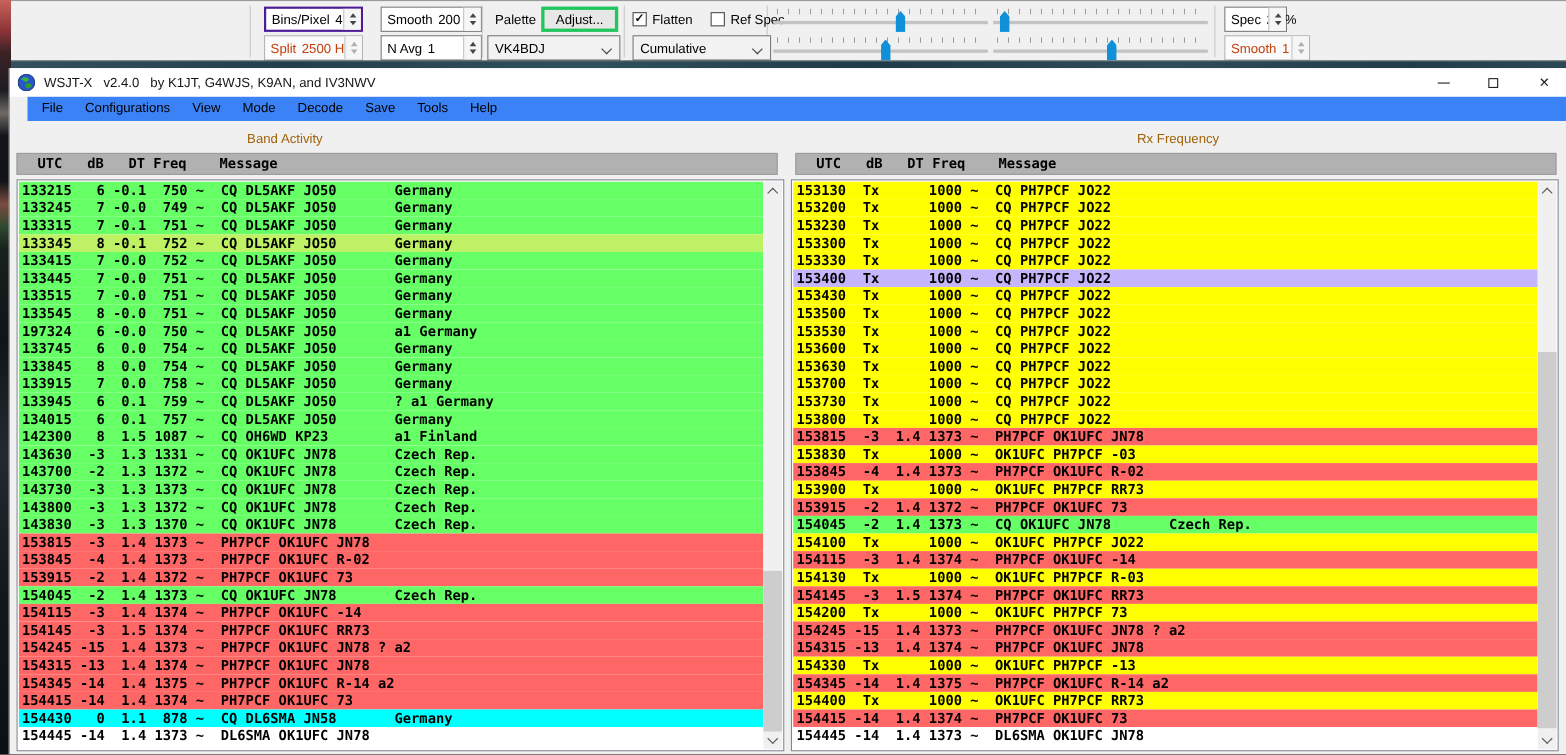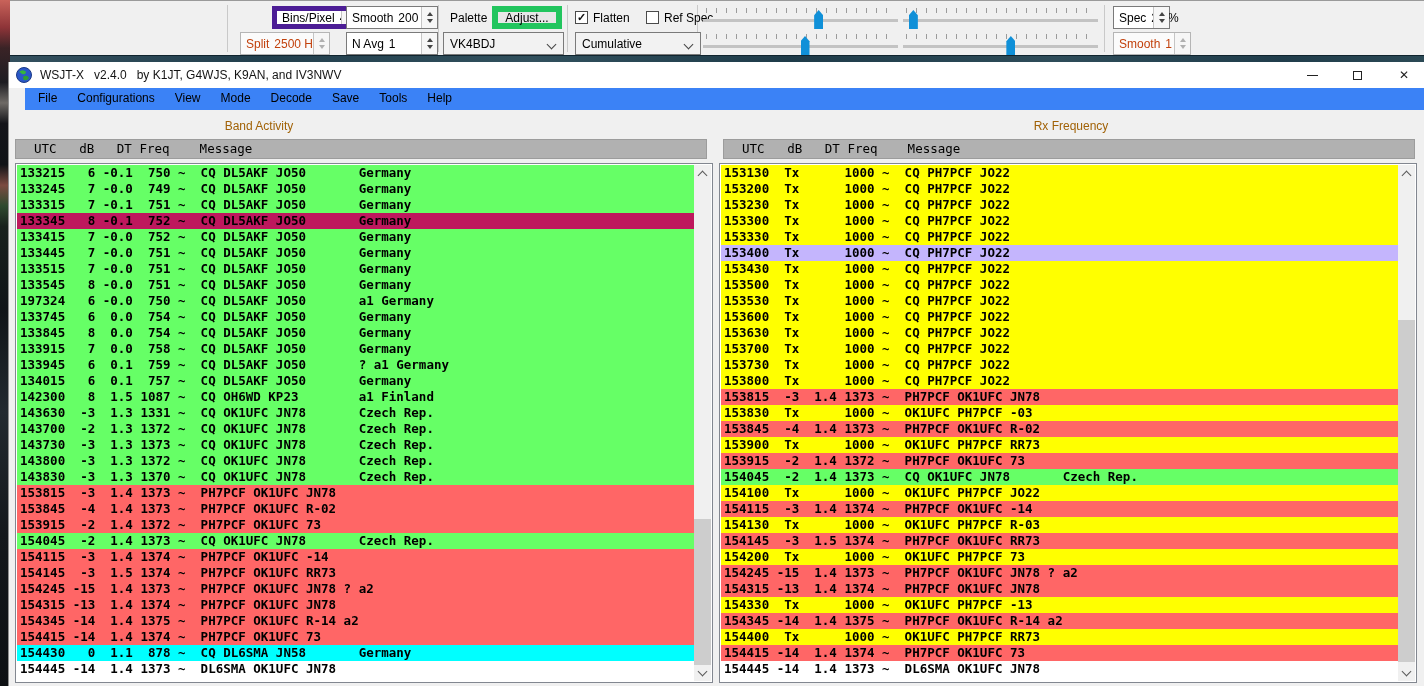--- a/index.html
+++ b/index.html
@@ -10,33 +10,33 @@
     background:linear-gradient(180deg,#c9635a 0%,#8e3438 4%,#3a2326 7%,#1d1d22 12%,
       #6e6a66 15%,#14151a 18%,#101317 24%,#7b4b41 27%,#2f4a2f 30%,#18211d 33%,
       #101418 45%,#232a30 60%,#14181c 78%,#0d1013 100%);}
   
   .wg-toolbar{position:absolute;left:10px;top:0;width:1414px;height:55px;background:#f0f0f0;
     border-top:1px solid #9a9a9a;}
   .sep{position:absolute;top:4px;height:47px;width:1px;background:#c9c9c9;}
   .ctl{position:absolute;height:23px;box-sizing:border-box;font-size:12px;color:#000;
        display:flex;align-items:center;}
   .spinbox{background:#fff;border:1px solid #7a7a7a;padding-left:5px;}
-  .spinbox.focused{border:5px solid #4c1d95;margin-left:32px;}
+  .spinbox.focused{border:2px solid #4c1d95;}
   .spinbox.disabled{color:#c2410c;border-color:#b5b5b5;background:#fbfbfb;}
   .sb-label{margin-right:5px;white-space:pre;}
   .sb-value{white-space:pre;}
   .spin-arrows{position:absolute;right:0;top:0;bottom:0;width:15px;border-left:1px solid #c5c5c5;
        display:flex;flex-direction:column;align-items:center;justify-content:center;gap:3px;background:#f6f6f6;}
   .tri-up{width:0;height:0;border-left:3px solid transparent;border-right:3px solid transparent;
        border-bottom:4px solid #454545;}
   .tri-dn{width:0;height:0;border-left:3px solid transparent;border-right:3px solid transparent;
        border-top:4px solid #454545;}
   .disabled .tri-up{border-bottom-color:#b0b0b0}.disabled .tri-dn{border-top-color:#b0b0b0}
   .plain-label{background:none;border:none;}
-  .btn{background:#e7e7e7;border:6px solid #22c55e;justify-content:center;}
+  .btn{background:#e7e7e7;border:3px solid #22c55e;justify-content:center;}
   .checkbox{gap:5px;cursor:default;}
   .cbox{width:13px;height:13px;background:#fff;border:1px solid #4a4a4a;box-sizing:border-box;
         font-size:11px;line-height:11px;text-align:center;color:#111;font-weight:bold;}
   .combo{background:#f2f2f2;border:1px solid #7a7a7a;padding-left:6px;}
   .combo .chev{position:absolute;right:8px;top:8px;width:6px;height:6px;
         border-right:1.4px solid #444;border-bottom:1.4px solid #444;transform:rotate(45deg);}
   
   .slider{position:absolute;width:195px;height:24px;}
   .ticks{position:absolute;left:3px;right:3px;top:1px;height:5px;
      background:repeating-linear-gradient(90deg,#9b9b9b 0 1px,transparent 1px 10px);}
@@ -57,21 +57,21 @@
   .winbtn{position:absolute;top:0;width:34px;height:26px;display:flex;align-items:center;justify-content:center;}
   .min-glyph{width:11px;height:1px;background:#222;}
   .max-glyph{width:9px;height:9px;border:1px solid #222;box-sizing:border-box;}
   .close-glyph{font-size:12px;color:#222;line-height:12px;}
   .menubar{position:absolute;left:16px;top:26px;width:100%;height:22px;background:#3b82f6;
      display:flex;align-items:flex-start;padding-left:3px;box-sizing:border-box;}
   .menu-item{font-size:12px;color:#000;padding:3px 10px;}
   
   .panel-label{position:absolute;top:57px;font-size:12px;color:#a16207;transform:translateX(-50%);}
   .list-header{position:absolute;top:77px;height:20px;background:#b1b1b1;border:1px solid #9c9c9c;
-     box-sizing:border-box;font-family:"DejaVu Sans Mono",monospace;font-size:12.5px;font-weight:400;
+     box-sizing:border-box;font-family:"DejaVu Sans Mono",monospace;font-size:12.5px;font-weight:700;
      line-height:18px;white-space:pre;color:#000;padding-left:3px;}
   .listbox{position:absolute;top:101px;width:698px;height:520px;background:#fff;
      border:1px solid #828790;box-sizing:border-box;}
   .rows{position:absolute;left:1px;top:1px;right:18px;bottom:1px;overflow:hidden;background:#fff;}
   .drow{height:16px;line-height:16px;font-family:"DejaVu Sans Mono",monospace;font-size:12.5px;
      font-weight:700;white-space:pre;color:#000;padding-left:3px;}
   
   .vscroll{position:absolute;top:1px;bottom:1px;right:1px;width:17px;background:#f0f0f0;}
   .sb-btn{position:absolute;left:0;width:17px;height:17px;display:flex;align-items:center;justify-content:center;}
   .sb-up{top:0}.sb-dn{bottom:0}
@@ -226,21 +226,21 @@
     <div class="panel-label" style="left:1062px">Rx Frequency</div>
 
     <div class="list-header" style="left:6px;width:692px">  UTC   dB   DT Freq    Message</div>
     <div class="list-header" style="left:714px;width:692px">  UTC   dB   DT Freq    Message</div>
 
     <div class="listbox" style="left:6px">
       <div class="rows" id="ba-rows">
           <div class="drow" style="background: rgb(102, 255, 102);">133215   6 -0.1  750 ~  CQ DL5AKF JO50       Germany</div>
           <div class="drow" style="background: rgb(102, 255, 102);">133245   7 -0.0  749 ~  CQ DL5AKF JO50       Germany</div>
           <div class="drow" style="background: rgb(102, 255, 102);">133315   7 -0.1  751 ~  CQ DL5AKF JO50       Germany</div>
-          <div class="drow" style="background: #be185d;">133345   8 -0.1  752 ~  CQ DL5AKF JO50       Germany</div>
+          <div class="drow" style="background: #bef264;">133345   8 -0.1  752 ~  CQ DL5AKF JO50       Germany</div>
           <div class="drow" style="background: rgb(102, 255, 102);">133415   7 -0.0  752 ~  CQ DL5AKF JO50       Germany</div>
           <div class="drow" style="background: rgb(102, 255, 102);">133445   7 -0.0  751 ~  CQ DL5AKF JO50       Germany</div>
           <div class="drow" style="background: rgb(102, 255, 102);">133515   7 -0.0  751 ~  CQ DL5AKF JO50       Germany</div>
           <div class="drow" style="background: rgb(102, 255, 102);">133545   8 -0.0  751 ~  CQ DL5AKF JO50       Germany</div>
           <div class="drow" style="background: rgb(102, 255, 102);">197324   6 -0.0  750 ~  CQ DL5AKF JO50       a1 Germany</div>
           <div class="drow" style="background: rgb(102, 255, 102);">133745   6  0.0  754 ~  CQ DL5AKF JO50       Germany</div>
           <div class="drow" style="background: rgb(102, 255, 102);">133845   8  0.0  754 ~  CQ DL5AKF JO50       Germany</div>
           <div class="drow" style="background: rgb(102, 255, 102);">133915   7  0.0  758 ~  CQ DL5AKF JO50       Germany</div>
           <div class="drow" style="background: rgb(102, 255, 102);">133945   6  0.1  759 ~  CQ DL5AKF JO50       ? a1 Germany</div>
           <div class="drow" style="background: rgb(102, 255, 102);">134015   6  0.1  757 ~  CQ DL5AKF JO50       Germany</div>

